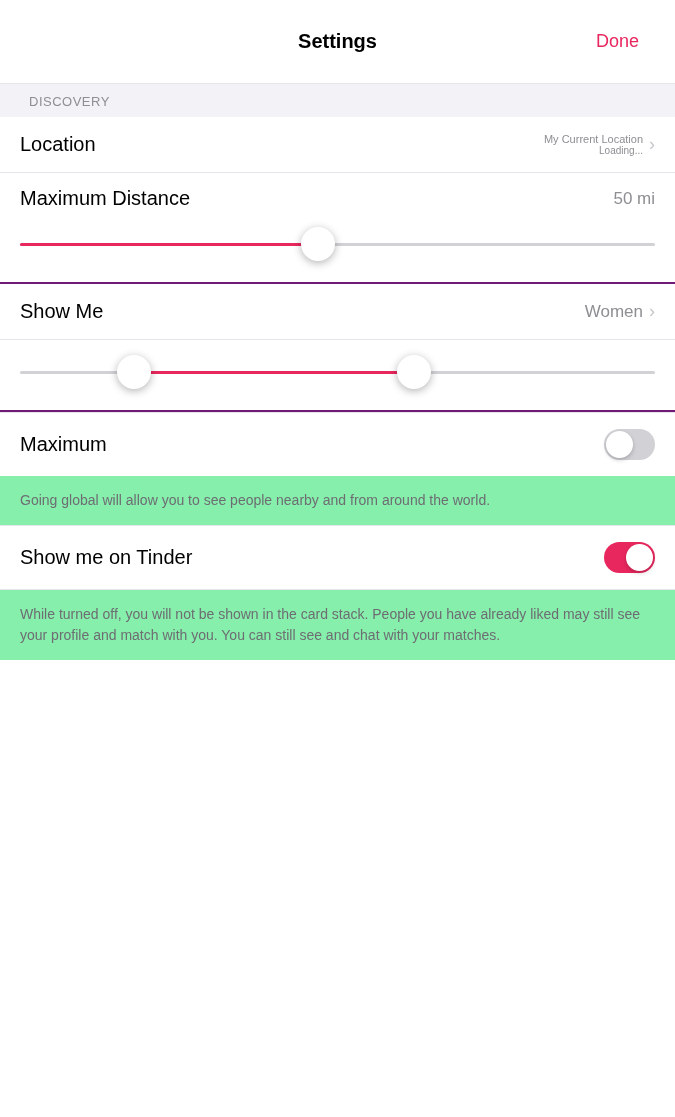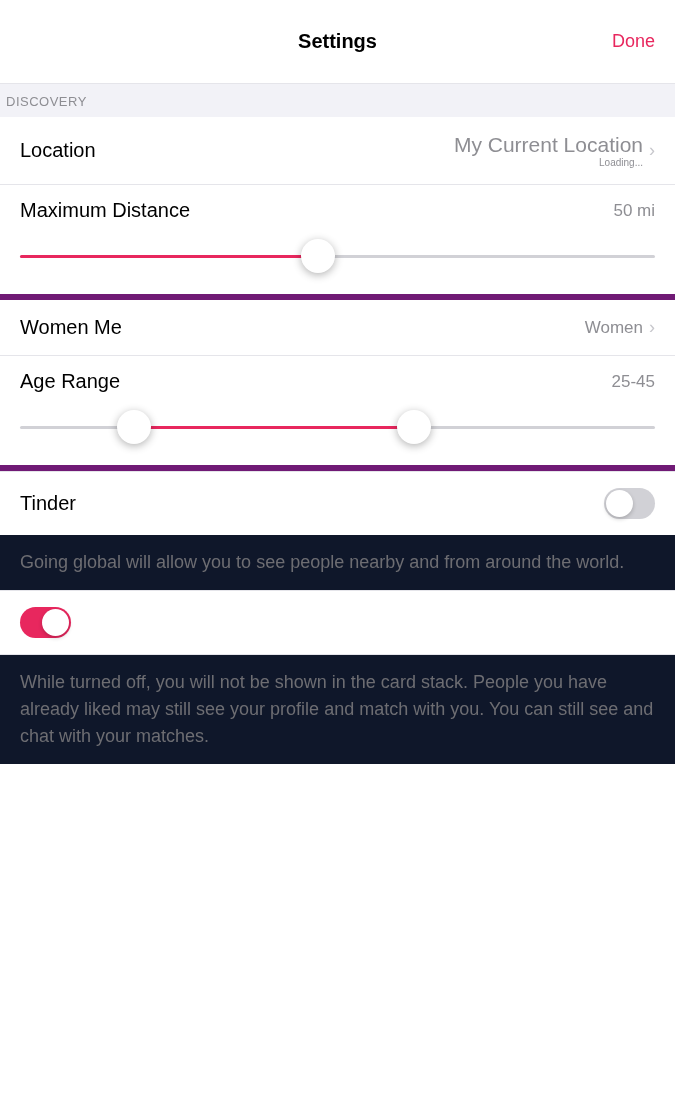--- a/index.html
+++ b/index.html
@@ -22,31 +22,31 @@
       position: relative;
       border-bottom: 1px solid #e5e5ea;
     }
     .header-title {
       font-size: 20px;
       font-weight: 700;
       color: #000000;
     }
     .header-done {
       position: absolute;
-      right: 20px;
+      right: 36px;
       font-size: 18px;
       font-weight: 500;
       color: #e8275e;
       cursor: pointer;
     }
 
     
     .section-header {
       background: #f2f2f7;
-      padding: 10px 6px 8px;
+      padding: 10px 29px 8px;
       font-size: 13px;
       font-weight: 500;
       color: #8e8e93;
       letter-spacing: 0.5px;
       text-transform: uppercase;
     }
 
     
     .settings-group {
       background: #be185d;
@@ -86,33 +86,33 @@
       margin-left: 2px;
     }
 
     .location-value {
       display: flex;
       flex-direction: column;
       align-items: flex-end;
     }
 
     .location-main {
-      font-size: 21px;
+      font-size: 11px;
       color: #8e8e93;
     }
 
     .location-sub {
       font-size: 10px;
       color: #8e8e93;
     }
 
     
     .slider-row {
       padding: 14px 20px 20px;
-      border-bottom: 6px solid #701a75;
+      border-bottom: 2px solid #701a75;
       background: #ffffff;
     }
 
     .slider-header {
       display: flex;
       justify-content: space-between;
       align-items: center;
       margin-bottom: 16px;
     }
 
@@ -205,23 +205,23 @@
     .toggle-track .toggle-thumb {
       left: 2px;
     }
 
     .toggle-track.on .toggle-thumb {
       left: 22px;
     }
 
     
     .info-box {
-      background: #0f172a;
+      background: #86efac;
       padding: 14px 20px;
-      font-size: 18px;
+      font-size: 14px;
       color: #6d6d72;
       line-height: 1.5;
     }
 
     
     .toggle-row {
       display: flex;
       align-items: center;
       justify-content: space-between;
       padding: 16px 20px;
@@ -261,56 +261,53 @@
       <span class="slider-value">50 mi</span>
     </div>
     <div class="slider-container">
       <div class="slider-track"></div>
       <div class="slider-fill" style="width: 47%;"></div>
       <div class="slider-thumb" style="left: 47%;"></div>
     </div>
   </div>
 
   <div class="settings-row">
-    <span class="row-label">Women Me</span>
+    <span class="row-label">Show Me</span>
     <div class="row-value">
       <span class="row-value-text">Women</span>
       <span class="row-chevron">›</span>
     </div>
   </div>
 
   <div class="slider-row">
-    <div class="slider-header">
-      <span class="slider-label">Age Range</span>
-      <span class="slider-value">25-45</span>
-    </div>
     <div class="slider-container">
       <div class="slider-track"></div>
       <div class="range-fill" style="left: 18%; width: 44%;"></div>
       <div class="slider-thumb" style="left: 18%;"></div>
       <div class="slider-thumb" style="left: 62%;"></div>
     </div>
   </div>
 
   <div class="toggle-row">
-    <span class="row-label">Tinder</span>
+    <span class="row-label">Maximum</span>
     <div class="toggle-container">
       <div class="toggle-track">
         <div class="toggle-thumb"></div>
       </div>
     </div>
   </div>
 
 </div>
 
 <div class="info-box">
   <span>Going global will allow you to see people nearby and from around the world.</span>
 </div>
 
 <div class="toggle-row" style="border-top: 1px solid #e5e5ea; border-bottom: 1px solid #e5e5ea;">
+  <span class="row-label">Show me on Tinder</span>
   <div class="toggle-container">
     <div class="toggle-track on">
       <div class="toggle-thumb"></div>
     </div>
   </div>
 </div>
 
 <div class="info-box">
   <span>While turned off, you will not be shown in the card stack. People you have already liked may still see your profile and match with you. You can still see and chat with your matches.</span>
 </div>

